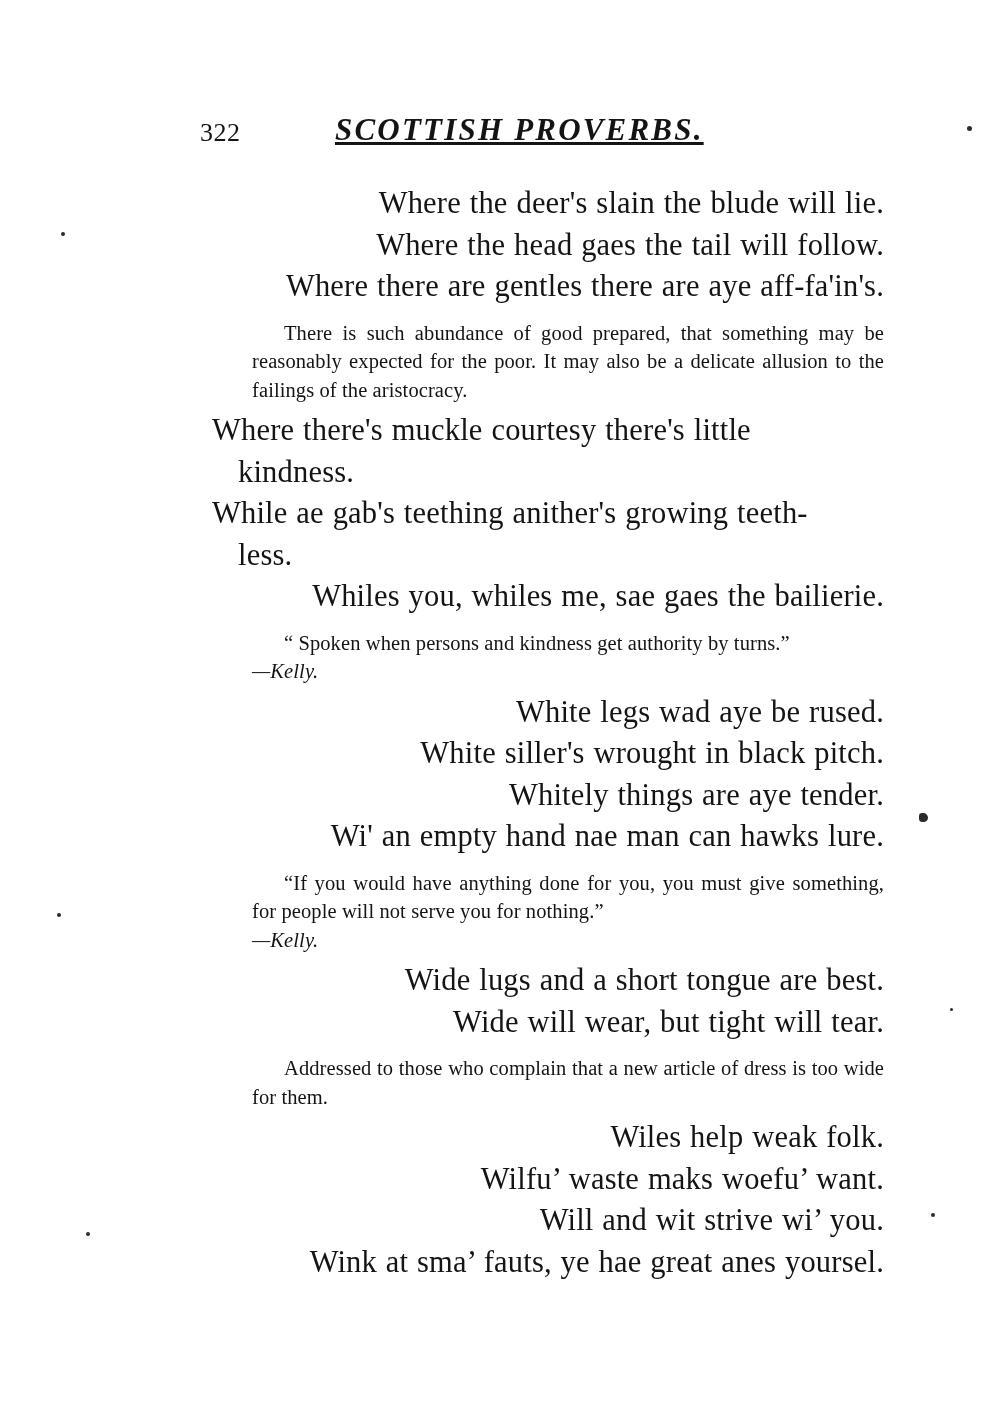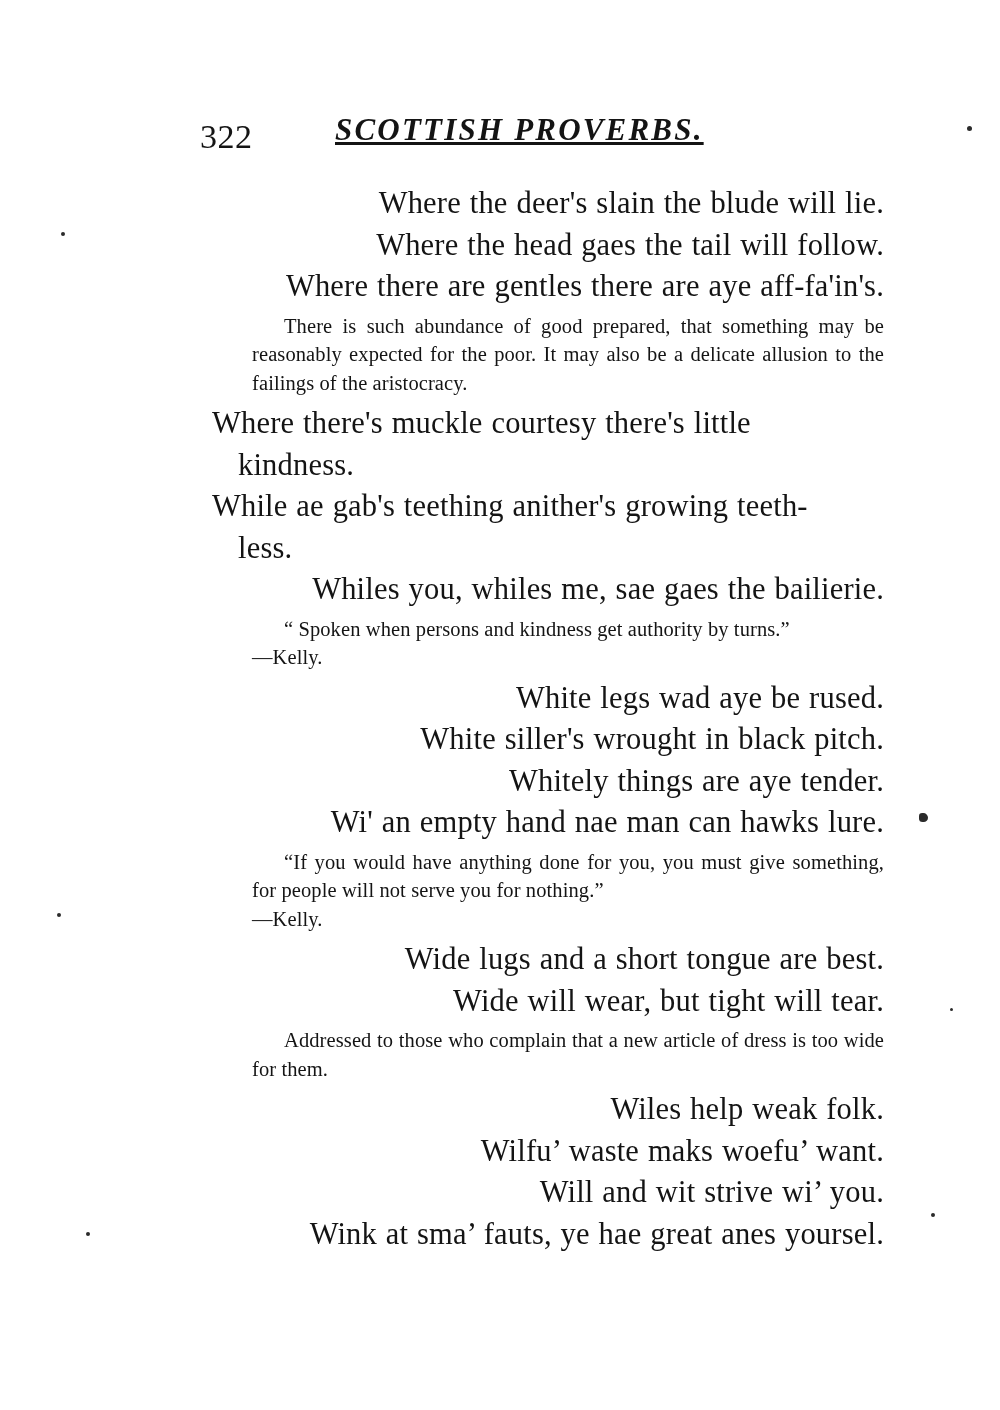--- a/index.html
+++ b/index.html
@@ -28,21 +28,21 @@
     position: absolute;
     left: 200px;
     top: 112px;
     width: 620px;
     height: 46px;
   }
   .folio {
     position: absolute;
     left: 0;
     top: 6px;
-    font-size: 34px;
+    font-size: 26px;
     letter-spacing: 0.5px;
     font-family: "Liberation Serif", serif;
   }
   .head-title {
     position: absolute;
     left: 135px;
     top: 0;
     font-size: 31px;
     font-style: italic;
     font-weight: bold;
@@ -75,29 +75,30 @@
   }
   .proverb .ind {
     display: block;
     padding-left: 26px;
   }
 
   .note {
     font-size: 20.5px;
     line-height: 28.5px;
     text-align: justify;
-    margin: 4px 0 6px 0;
+    margin: 11px 0 6px 0;
     padding: 0 0 0 40px;
     letter-spacing: 0.1px;
   }
   .note .first {
     padding-left: 32px;
   }
   .note .attrib {
     display: block;
+    font-style: italic;
     padding-left: 0;
   }
 
   
   .speck {
     position: absolute;
     background: #2b2b2b;
     border-radius: 50%;
   }
   .speck.s1 { left: 967px; top: 126px; width: 5px; height: 5px; }

